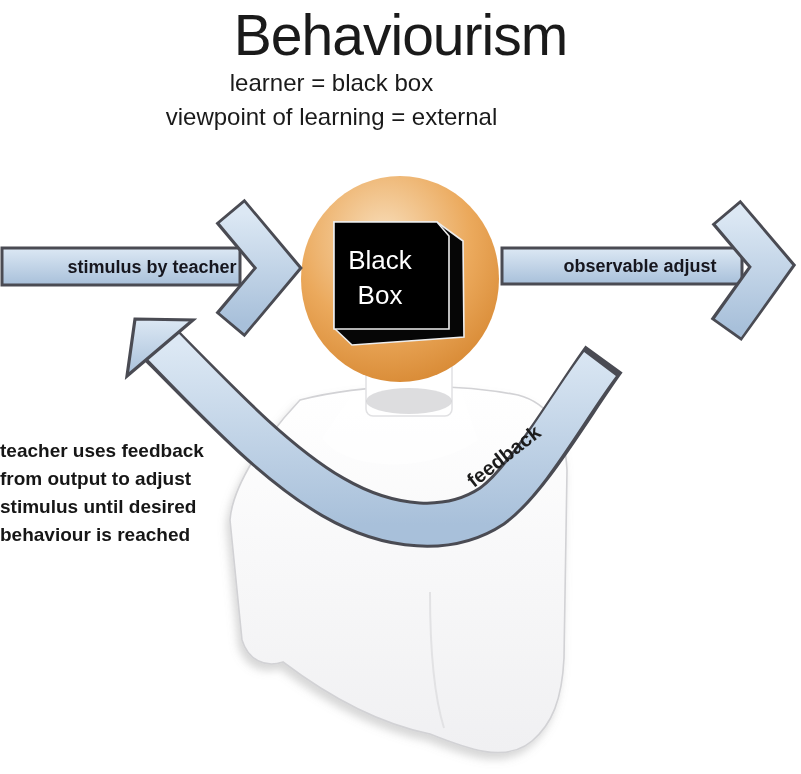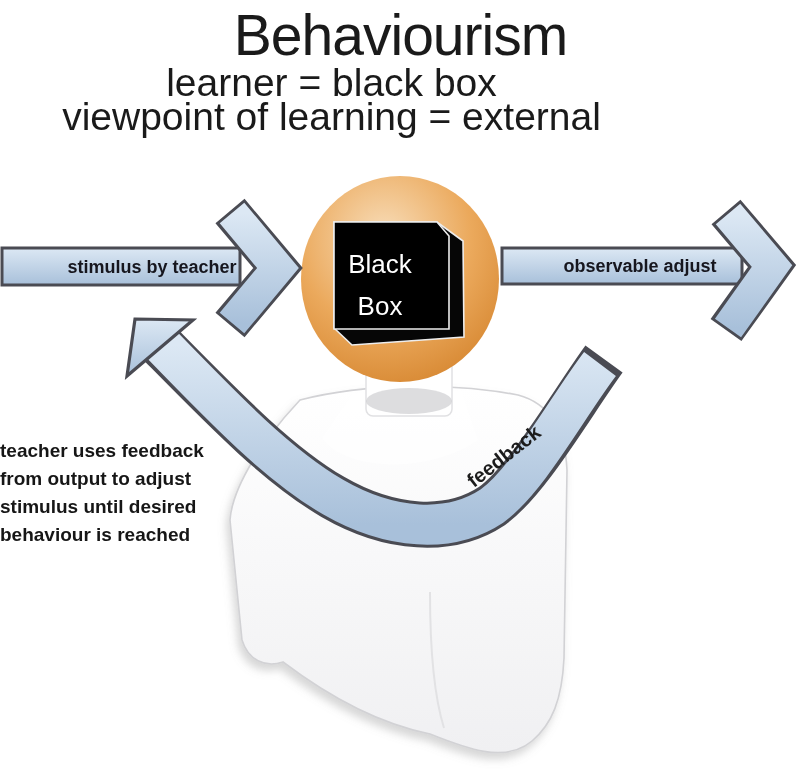--- a/index.html
+++ b/index.html
@@ -8,31 +8,31 @@
     font-family:"Liberation Sans", sans-serif;color:#1a1a1a;
   }
   .canvas svg{position:absolute;left:0;top:0;}
   .txt{position:absolute;}
   .title{
     left:0;top:4px;width:801px;text-align:center;
     font-size:57px;line-height:62px;letter-spacing:-1px;
   }
   .subtitle{
     left:0;top:66px;width:663px;text-align:center;
-    font-size:39px;line-height:34px;white-space:pre-line;
+    font-size:24px;line-height:34px;white-space:pre-line;
   }
   .arrow-label{
     height:36px;display:flex;align-items:center;justify-content:center;
     font-size:18px;font-weight:bold;color:#16161e;white-space:nowrap;
   }
   .stimulus-label{left:63px;top:249px;width:178px;}
   .output-label{left:545px;top:248px;width:190px;}
   .blackbox-label{
     left:334px;top:243px;width:92px;text-align:center;
-    font-size:26px;line-height:42px;color:#ffffff;white-space:pre-line;
+    font-size:26px;line-height:35px;color:#ffffff;white-space:pre-line;
   }
   .note{
     left:0;top:437px;width:222px;
     font-size:19px;line-height:28px;font-weight:bold;white-space:pre-line;color:#161616;
   }
   .feedback-label{
     left:452px;top:445px;width:104px;text-align:center;
     font-size:20px;font-weight:bold;color:#1c1c1c;
     transform:rotate(-38deg);
   }

